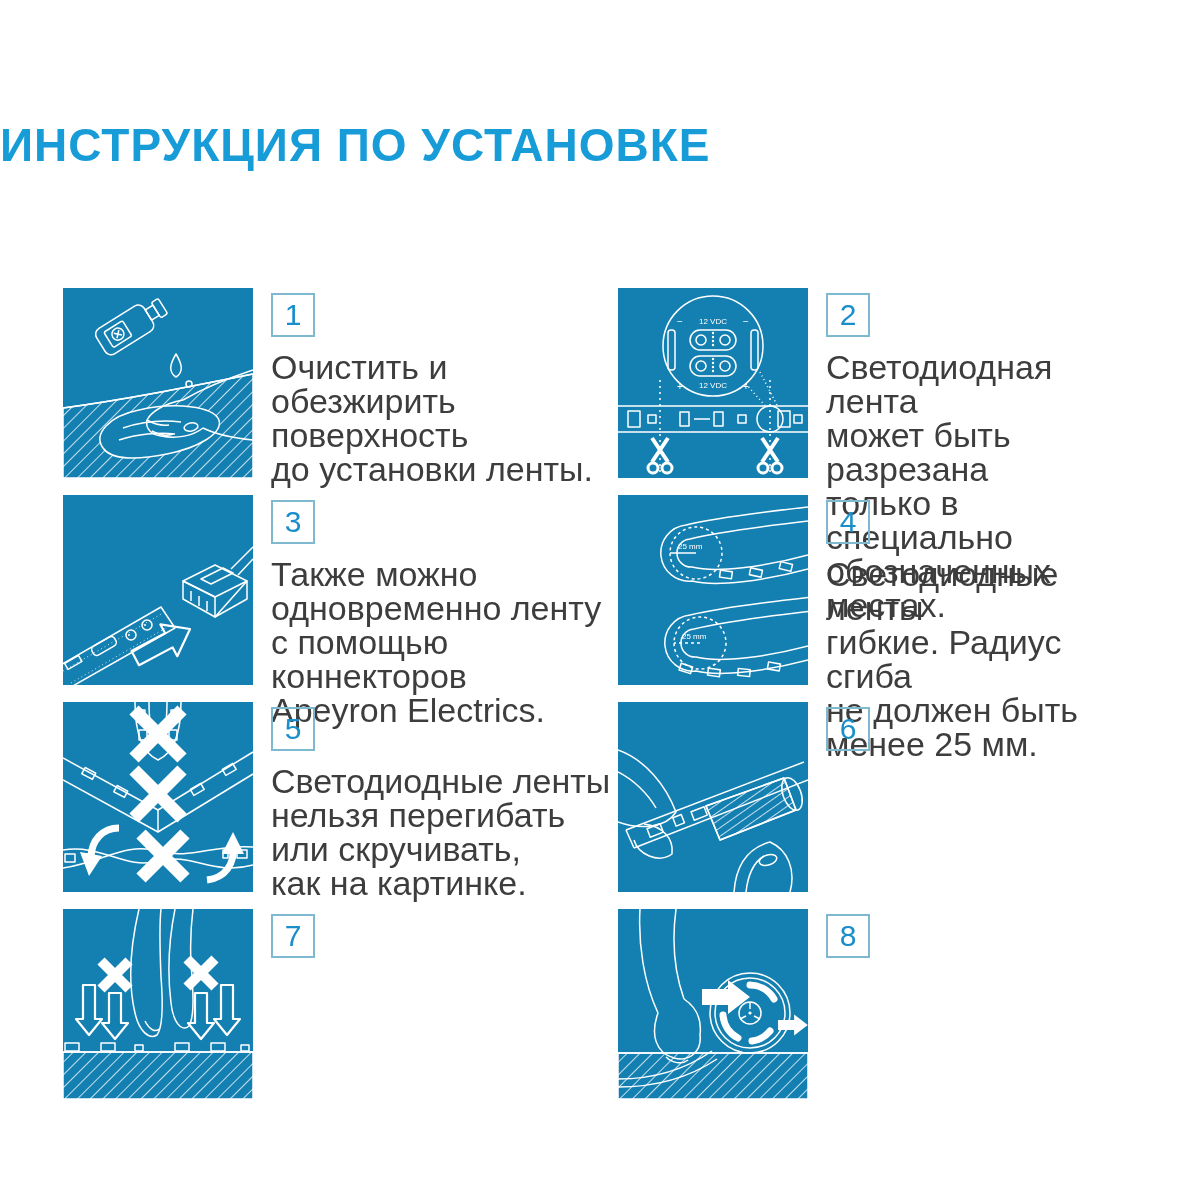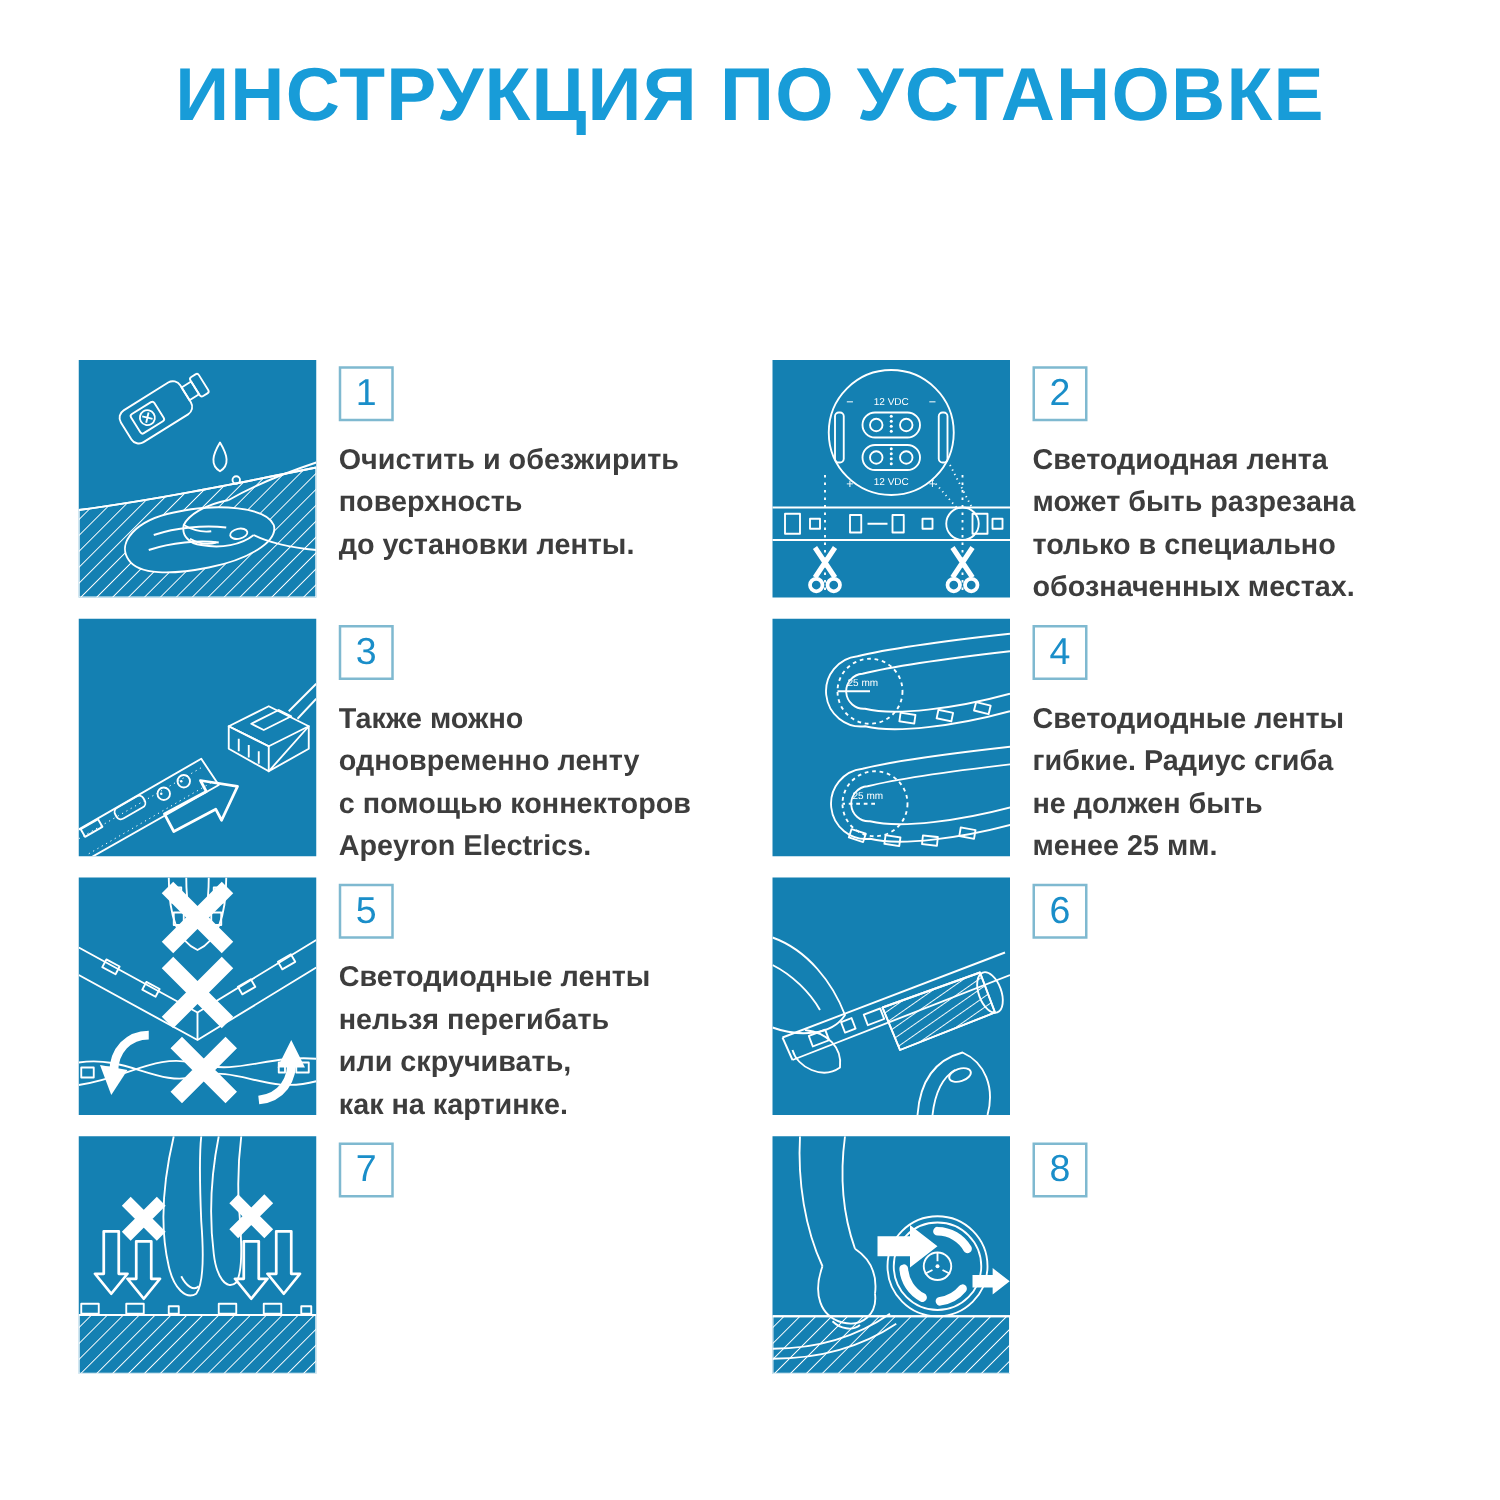--- a/index.html
+++ b/index.html
@@ -6,22 +6,22 @@
     --accent:#189cd8;
     --illustration-bg:#1480b2;
     --badge-border:#7fb9d0;
     --badge-number:#1a8ec9;
     --text-color:#3d3d3d;
     --page-bg:#ffffff;
   }
   *{margin:0;padding:0;box-sizing:border-box;}
   html,body{width:1200px;height:1200px;background:var(--page-bg);
     font-family:"Liberation Sans",sans-serif;overflow:hidden;position:relative;}
-  .title{padding-top:48px;text-align:center;color:var(--accent);
-    font-size:60px;line-height:56px;font-weight:700;letter-spacing:1px;}
+  .title{padding-top:117px;text-align:left;color:var(--accent);
+    font-size:46px;line-height:56px;font-weight:700;letter-spacing:1px;}
   .steps{position:absolute;top:288px;left:63px;right:0;
     display:grid;grid-template-columns:555px 520px;grid-auto-rows:207px;}
   .step{display:flex;align-items:flex-start;}
   .art{width:190px;height:190px;background:var(--illustration-bg);flex:none;}
   .art svg{display:block;width:190px;height:190px;}
   .art svg *{stroke:#fff;stroke-width:1.5;fill:none;stroke-linejoin:round;}
   .art svg .fillw{fill:#fff;stroke:none;}
   .art svg .bgf{fill:var(--illustration-bg);stroke:#fff;}
   .art svg .txt{fill:#fff;stroke:none;font-size:10px;font-family:inherit;}
   .art svg .txt8{font-size:8px;}
@@ -32,21 +32,21 @@
   .art svg .s7{stroke-width:7;}
   .art svg .x{stroke-width:13;}
   .art svg .x2{stroke-width:10;}
   .art svg .dash{stroke-dasharray:2 4;}
   .art svg .dot{stroke-dasharray:1 3;}
   .art svg .dash3{stroke-dasharray:3 3;}
   .step-body{margin-left:18px;padding-top:5px;}
   .badge{width:44px;height:44px;border:2px solid var(--badge-border);
     color:var(--badge-number);font-size:30px;line-height:1;
     display:flex;align-items:center;justify-content:center;margin-bottom:13px;}
-  .step-text{font-size:23px;line-height:34px;color:var(--text-color);white-space:pre-line;font-weight:bold;}
+  .step-text{font-size:34px;line-height:34px;color:var(--text-color);white-space:pre-line;}
 </style>
 </head>
 <body>
 
 <header class="title">
   <div>ИНСТРУКЦИЯ ПО УСТАНОВКЕ</div>
 </header>
 
 <main class="steps">
 

